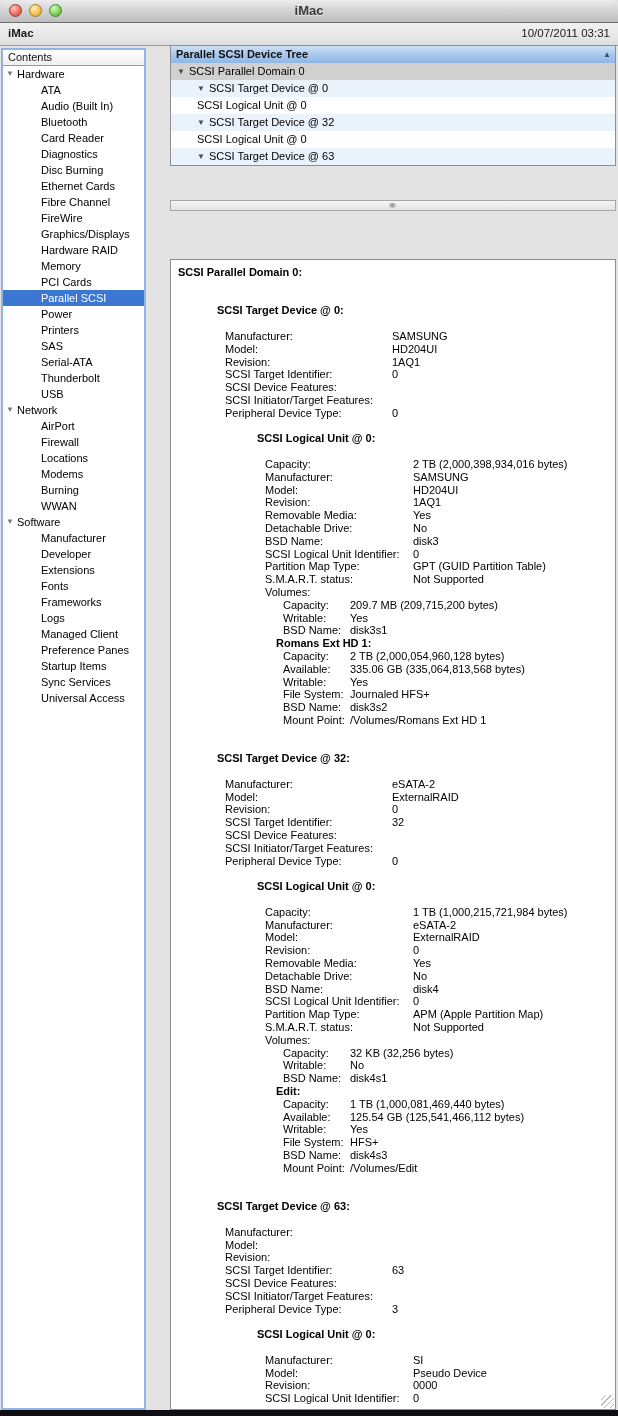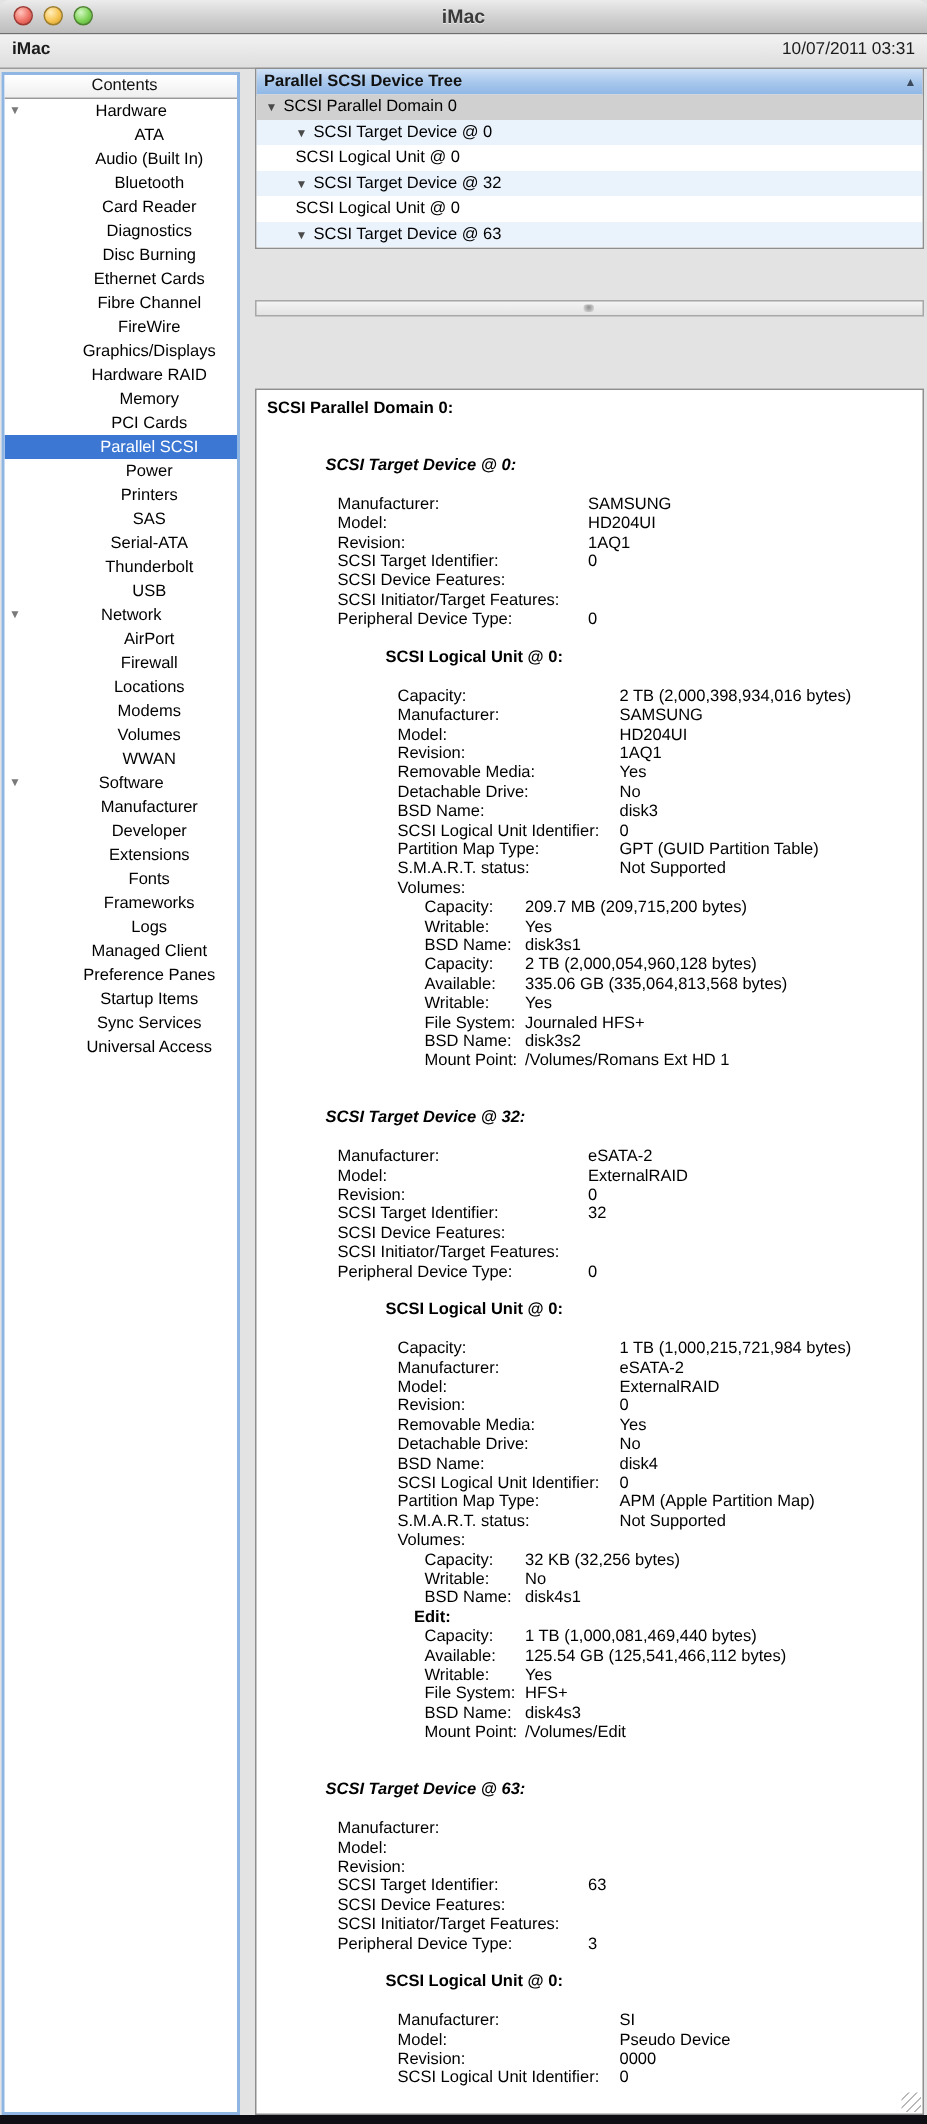--- a/index.html
+++ b/index.html
@@ -23,22 +23,22 @@
   
   .toolbar{
     position:absolute;top:23px;left:0;right:0;height:22px;
     background:linear-gradient(180deg,#f2f2f2,#dedede);
     border-bottom:1px solid #9a9a9a;
   }
   .toolbar .name{position:absolute;left:8px;top:4px;font-size:11.5px;font-weight:bold;color:#1a1a1a;}
   .toolbar .date{position:absolute;right:8px;top:4px;font-size:11.5px;color:#1a1a1a;}
   
   .sidebar{
-    position:absolute;left:1px;top:48px;width:159px;bottom:6px;
-    background:#fff;border:2px solid #8fb5e3;box-sizing:border-box;overflow:hidden;text-align:center;
+    position:absolute;left:1px;top:48px;width:145px;bottom:6px;
+    background:#fff;border:2px solid #8fb5e3;box-sizing:border-box;overflow:hidden;
   }
   .sb-hd{
     height:15px;line-height:15px;padding-left:5px;font-size:11px;color:#111;
     background:linear-gradient(180deg,#ffffff,#efefef);
     border-bottom:1px solid #9a9a9a;
   }
   .sb-row{height:16px;line-height:16px;font-size:11px;color:#000;position:relative;white-space:nowrap;}
   .sb-row.section{padding-left:14px;}
   .sb-row.item{padding-left:38px;}
   .sb-row.selected{background:#3b77d3;color:#fff;}
@@ -80,21 +80,21 @@
   
   .detail{
     position:absolute;left:170px;right:2px;top:211px;bottom:6px;
     background:#fff;border:1px solid #8e8e8e;box-sizing:border-box;overflow:hidden;margin-top:48px;
   }
   .detail-content{position:absolute;top:6px;left:0;right:0;}
   .dr{height:12.8px;line-height:12.8px;font-size:11px;color:#000;position:relative;white-space:nowrap;}
   .dr span{position:absolute;top:0;}
   .dr.h0 .lbl{left:7px;font-weight:bold;}
   .dr.kv1 .lbl{left:14px;}  .dr.kv1 .val{left:116px;}
-  .dr.h1 .lbl{left:46px;font-weight:bold;font-style:italic;}
+  .dr.h1 .lbl{left:46px;font-weight:bold;}
   .dr.kv2 .lbl{left:54px;}  .dr.kv2 .val{left:221px;}
   .dr.h2 .lbl{left:86px;font-weight:bold;}
   .dr.kv3 .lbl{left:94px;}  .dr.kv3 .val{left:242px;}
   .dr.vh .lbl{left:105px;font-weight:bold;}
   .dr.kv4 .lbl{left:112px;} .dr.kv4 .val{left:179px;}
   .grip{
     position:absolute;right:1px;bottom:1px;width:13px;height:13px;
     background:repeating-linear-gradient(135deg,transparent 0 3px,#b9b9b9 3px 4px);
   }
   .bottom-strip{position:absolute;left:0;right:0;bottom:0;height:6px;background:#0e0e14;}
@@ -138,21 +138,21 @@
         <div class="sb-row item"><span>Printers</span></div>
         <div class="sb-row item"><span>SAS</span></div>
         <div class="sb-row item"><span>Serial-ATA</span></div>
         <div class="sb-row item"><span>Thunderbolt</span></div>
         <div class="sb-row item"><span>USB</span></div>
         <div class="sb-row section"><span class="tri">▼</span><span>Network</span></div>
         <div class="sb-row item"><span>AirPort</span></div>
         <div class="sb-row item"><span>Firewall</span></div>
         <div class="sb-row item"><span>Locations</span></div>
         <div class="sb-row item"><span>Modems</span></div>
-        <div class="sb-row item"><span>Volumes</span></div>
+        <div class="sb-row item"><span>Burning</span></div>
         <div class="sb-row item"><span>WWAN</span></div>
         <div class="sb-row section"><span class="tri">▼</span><span>Software</span></div>
         <div class="sb-row item"><span>Manufacturer</span></div>
         <div class="sb-row item"><span>Developer</span></div>
         <div class="sb-row item"><span>Extensions</span></div>
         <div class="sb-row item"><span>Fonts</span></div>
         <div class="sb-row item"><span>Frameworks</span></div>
         <div class="sb-row item"><span>Logs</span></div>
         <div class="sb-row item"><span>Managed Client</span></div>
         <div class="sb-row item"><span>Preference Panes</span></div>
@@ -272,20 +272,23 @@
           <span class="val">209.7 MB (209,715,200 bytes)</span>
         </div>
         <div class="dr kv4">
           <span class="lbl">Writable:</span>
           <span class="val">Yes</span>
         </div>
         <div class="dr kv4">
           <span class="lbl">BSD Name:</span>
           <span class="val">disk3s1</span>
         </div>
+        <div class="dr vh">
+          <span class="lbl">Romans Ext HD 1:</span>
+        </div>
         <div class="dr kv4">
           <span class="lbl">Capacity:</span>
           <span class="val">2 TB (2,000,054,960,128 bytes)</span>
         </div>
         <div class="dr kv4">
           <span class="lbl">Available:</span>
           <span class="val">335.06 GB (335,064,813,568 bytes)</span>
         </div>
         <div class="dr kv4">
           <span class="lbl">Writable:</span>

